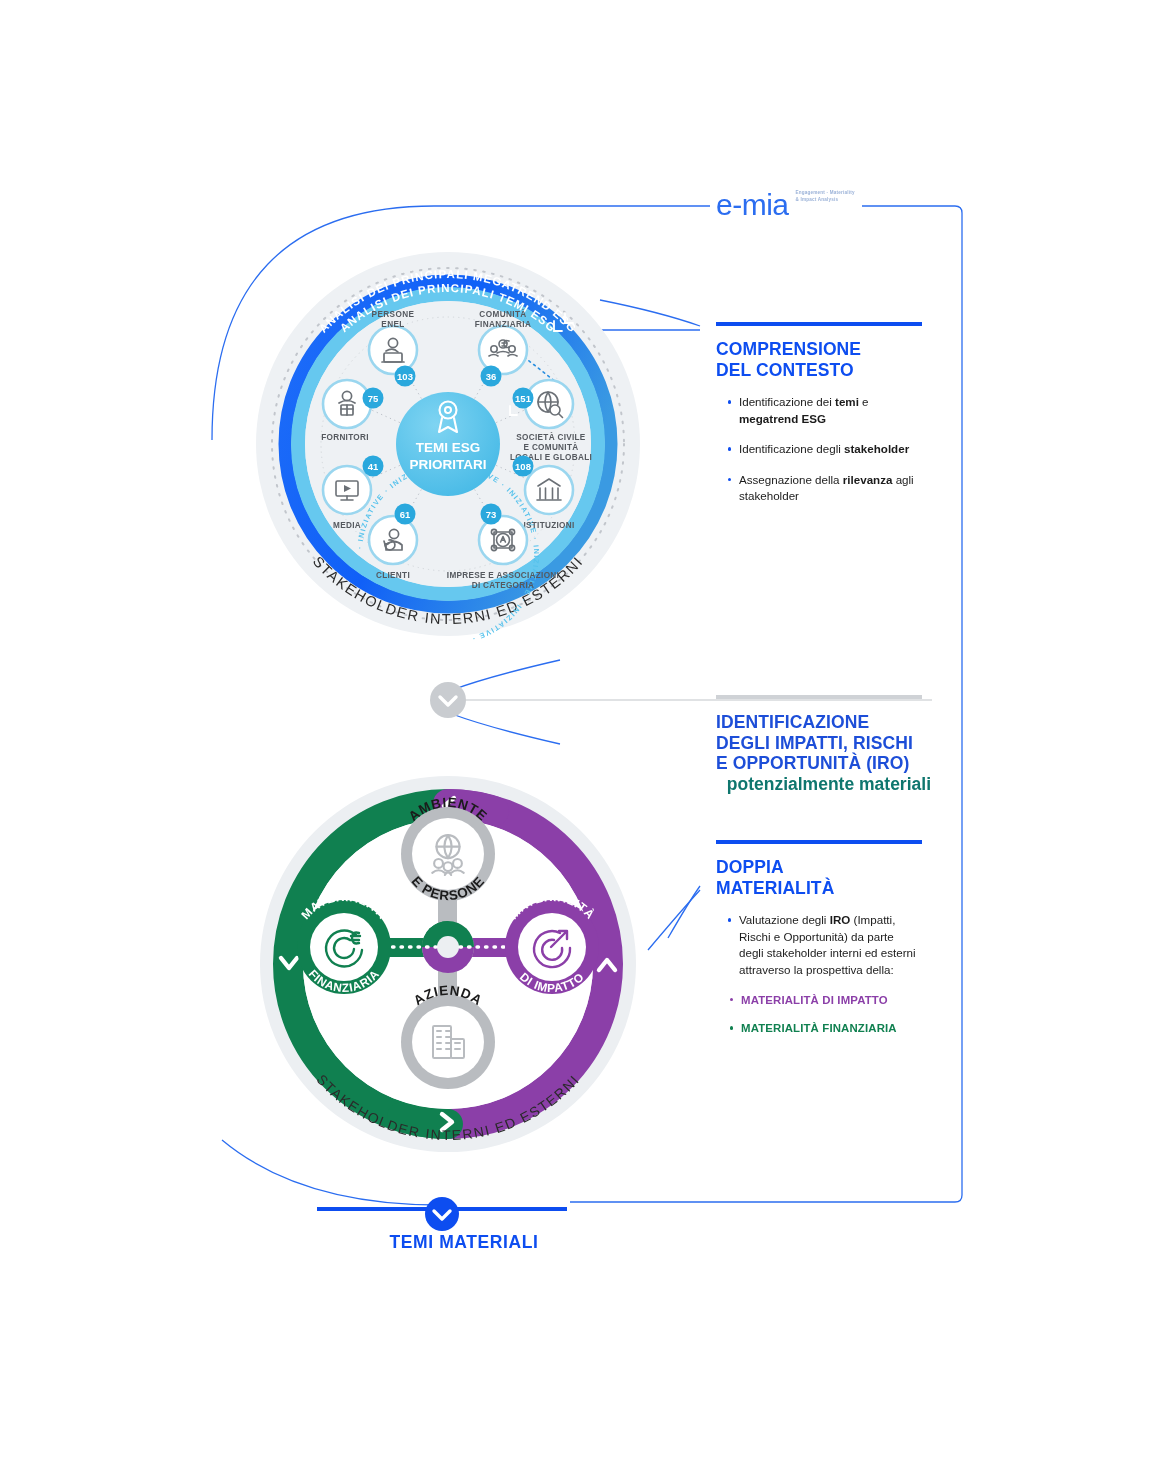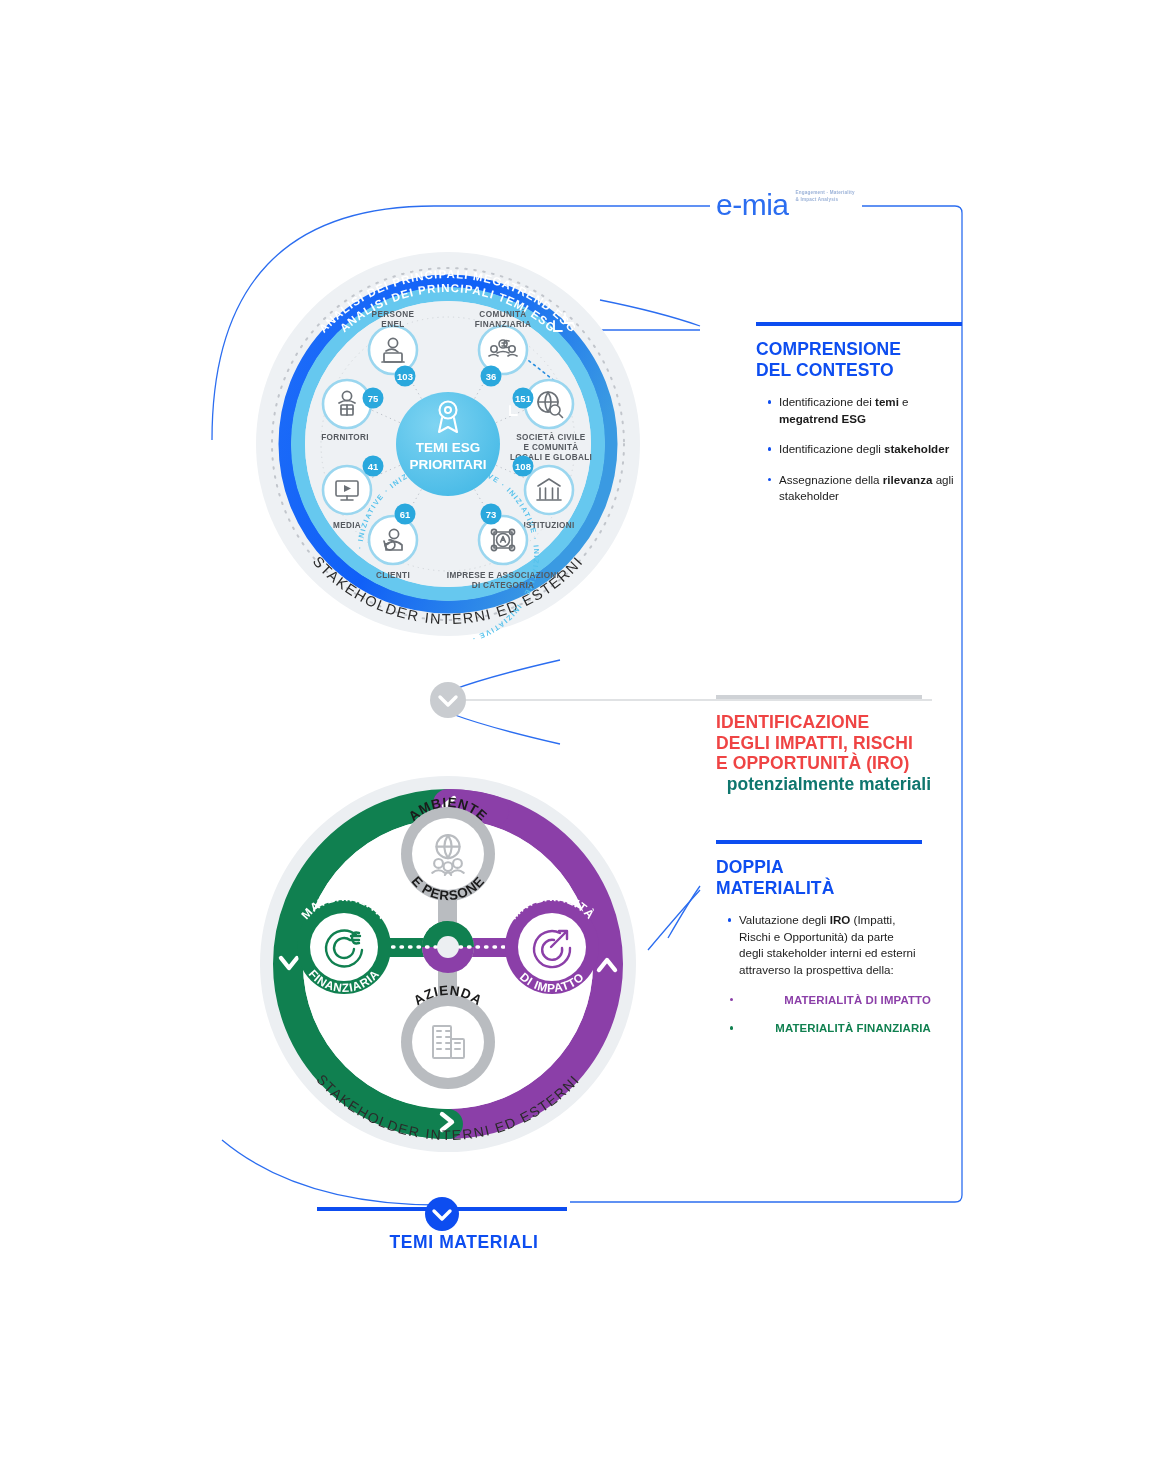--- a/index.html
+++ b/index.html
@@ -19,28 +19,28 @@
   .panel .rule{height:4px;width:206px;background:#0d4df0;margin-bottom:13px;}
   .panel h2{margin:0 0 14px 0;font-size:17.5px;line-height:1.18;font-weight:700;
             color:#0d4df0;letter-spacing:.1px;}
   .panel ul{list-style:none;margin:12px;padding:0;}
   .panel li{position:relative;padding-left:11px;margin-bottom:14px;
             font-size:11.6px;line-height:1.42;color:#1b1b1b;}
   .panel li:before{content:"";position:absolute;left:0;top:6px;width:3.4px;height:3.4px;
                    border-radius:50%;background:#0d4df0;}
   .panel b{font-weight:700;}
 
-  #panel-context{left:756px;top:322px;}
+  #panel-context{left:716px;top:322px;}
   #panel-gray{left:716px;top:695px;width:215px;}
   #panel-gray .rule{background:#cfd2d6;}
-  #panel-gray h2{color:#ef4444;font-size:17.5px;margin-bottom:0;}
+  #panel-gray h2{color:#1d4ed8;font-size:17.5px;margin-bottom:0;}
   #panel-gray .sub2{color:#0f766e;font-size:17.5px;font-weight:700;line-height:1.18;text-align:right;}
   #panel-dm{left:716px;top:840px;}
   #panel-dm .sublist{list-style:none;margin:14px 0 0 0;padding:0 0 0 14px;}
-  #panel-dm .sublist li{font-size:11.4px;font-weight:700;letter-spacing:.15px;margin-bottom:12px;text-align:right;}
+  #panel-dm .sublist li{font-size:11.4px;font-weight:700;letter-spacing:.15px;margin-bottom:12px;}
   #panel-dm .sublist li.imp{color:#8b3fa8;}
   #panel-dm .sublist li.imp:before{background:#8b3fa8;}
   #panel-dm .sublist li.fin{color:#108050;}
   #panel-dm .sublist li.fin:before{background:#108050;}
 
   
   #temi-materiali{position:absolute;left:0;top:1232px;width:928px;text-align:center;
      font-size:17.5px;font-weight:700;color:#0d4df0;letter-spacing:.6px;}
   #bottom-rule{position:absolute;left:317px;top:1207px;width:250px;height:4px;background:#0d4df0;}
 

